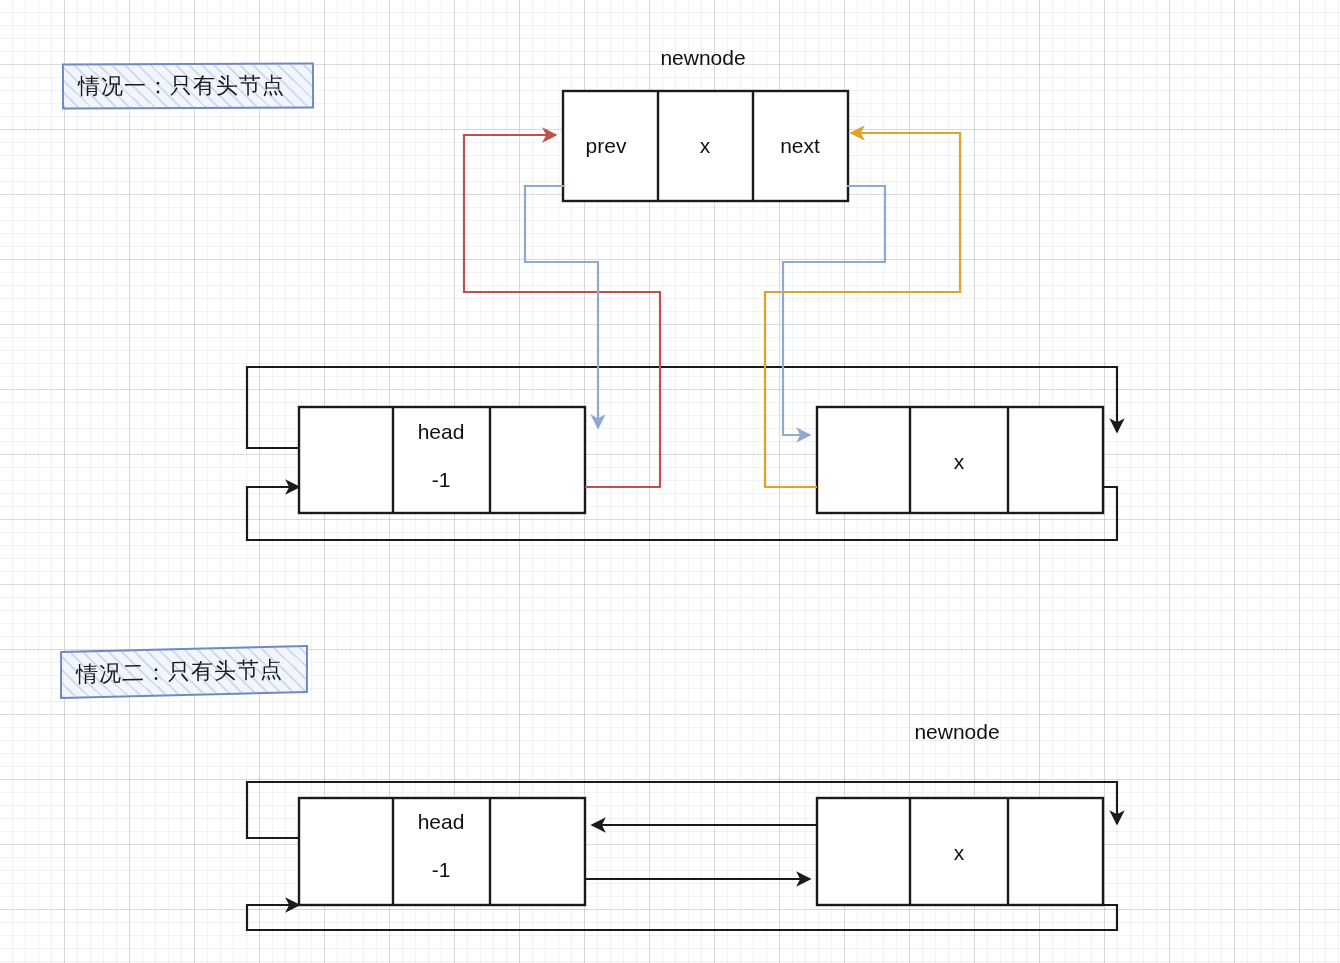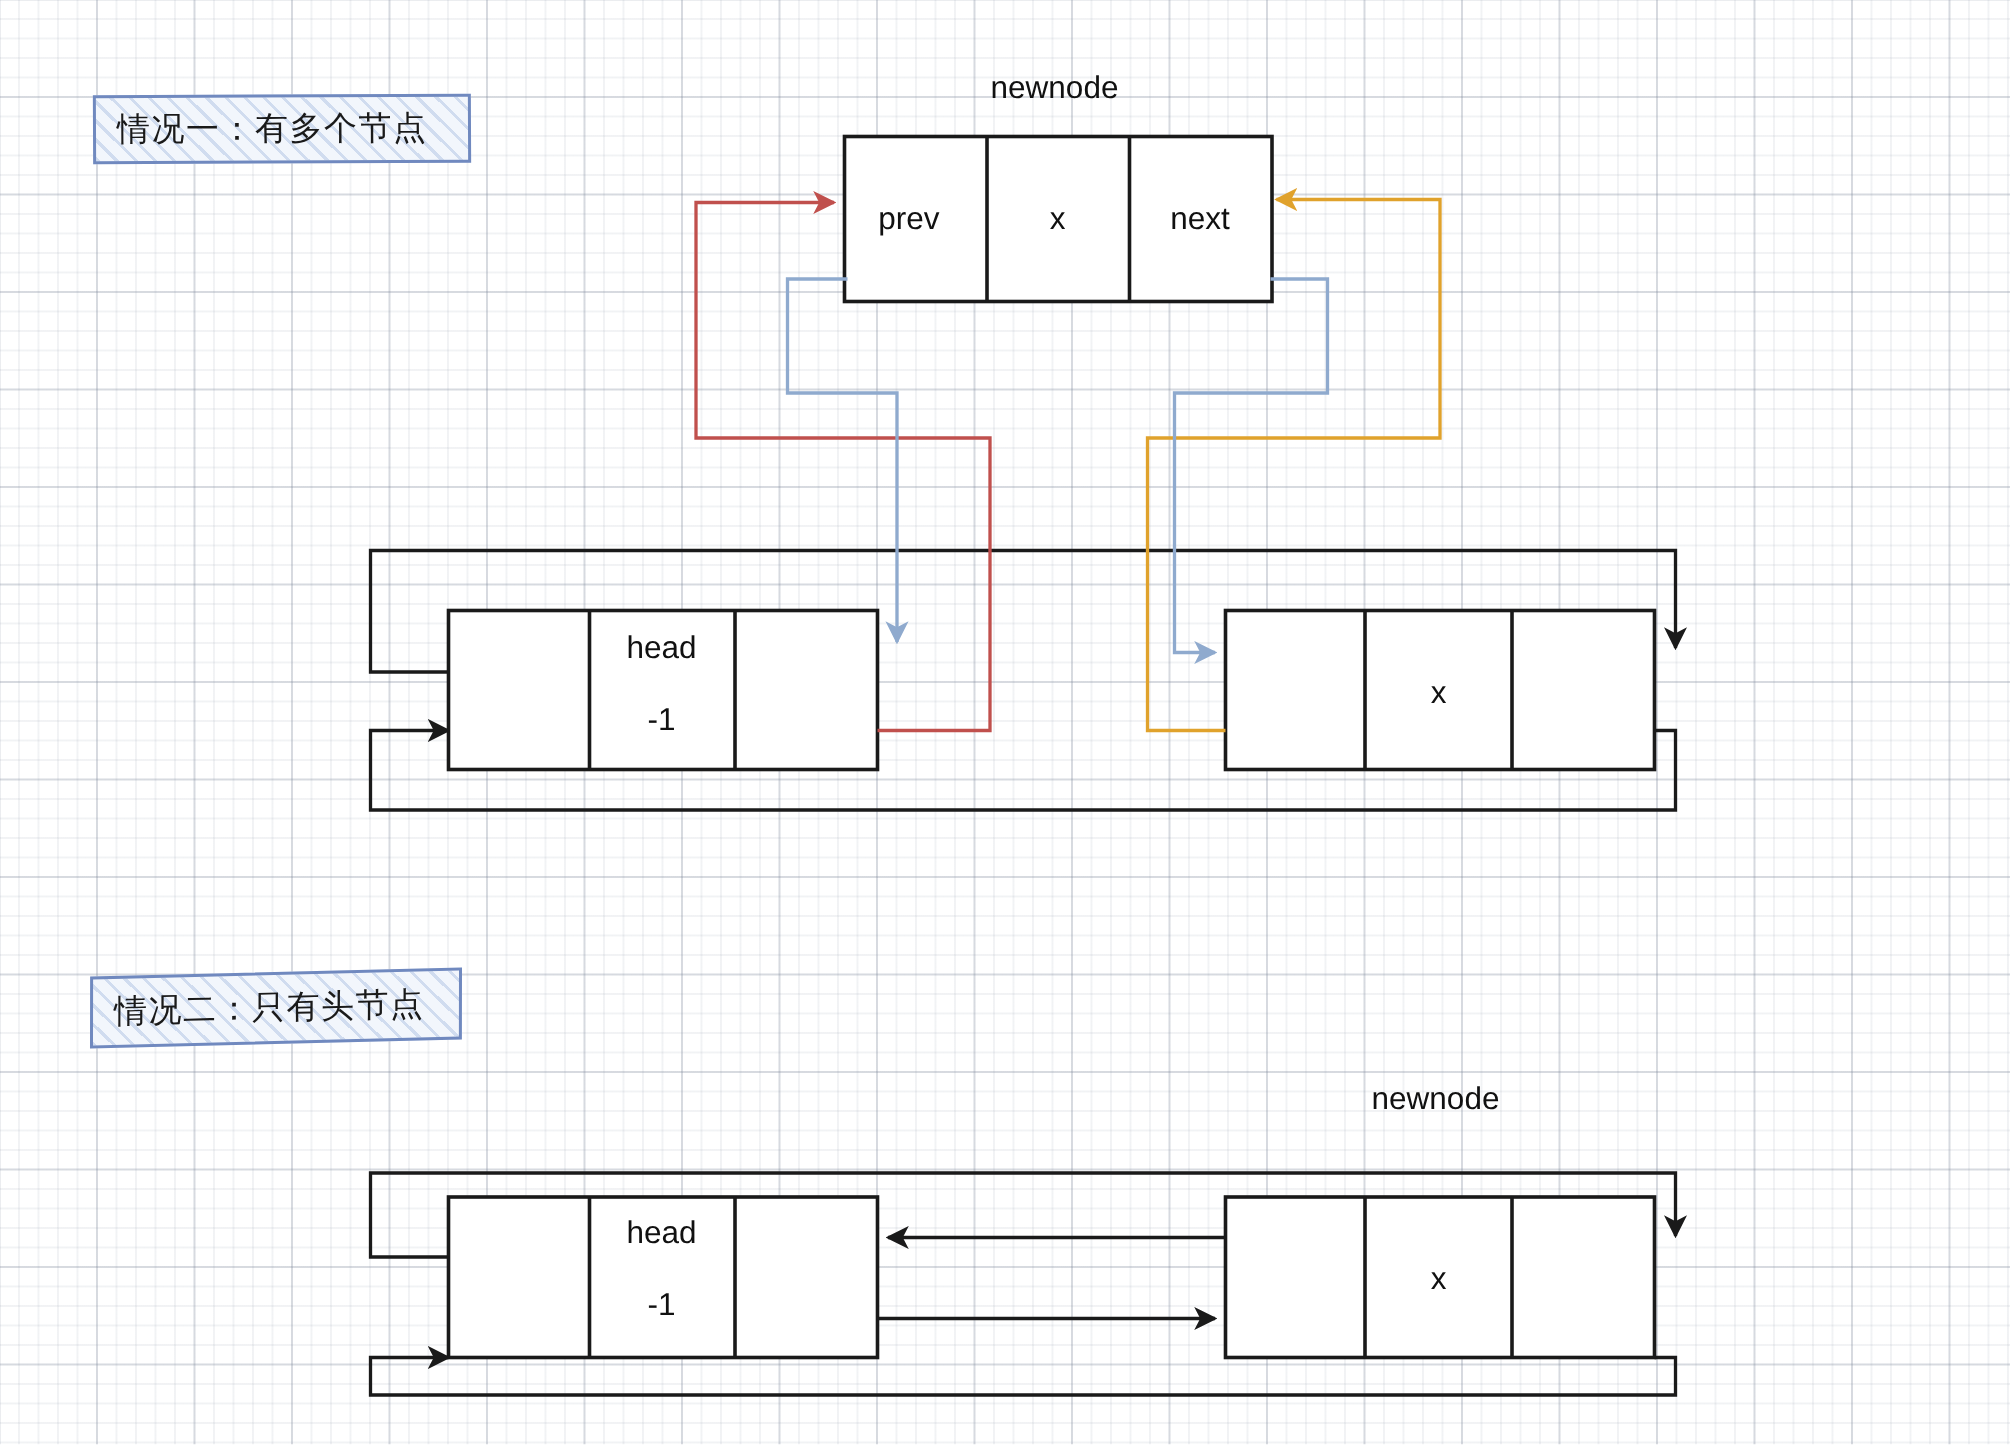--- a/index.html
+++ b/index.html
@@ -111,21 +111,21 @@
     height: 48px;
     transform: rotate(-1.4deg) skewX(-1.5deg);
   }
 </style>
 </head>
 <body>
 
 <div id="canvas">
 
   <div class="tag-box" id="tag-case-1">
-    <span class="tag-text">情况一：有多个节点</span>
+    <span class="tag-text">情况一：只有头节点</span>
   </div>
 
   <div class="tag-box" id="tag-case-2">
     <span class="tag-text">情况二：只有头节点</span>
   </div>
 
   <svg class="diagram" viewBox="0 0 1340 963">
     <defs>
       <marker id="arrowBlack" viewBox="0 0 10 10" refX="9" refY="5" markerWidth="7" markerHeight="7" orient="auto-start-reverse">
         <path d="M 0 0 L 10 5 L 0 10 L 2.6 5 z" fill="#1a1a1a"></path>

